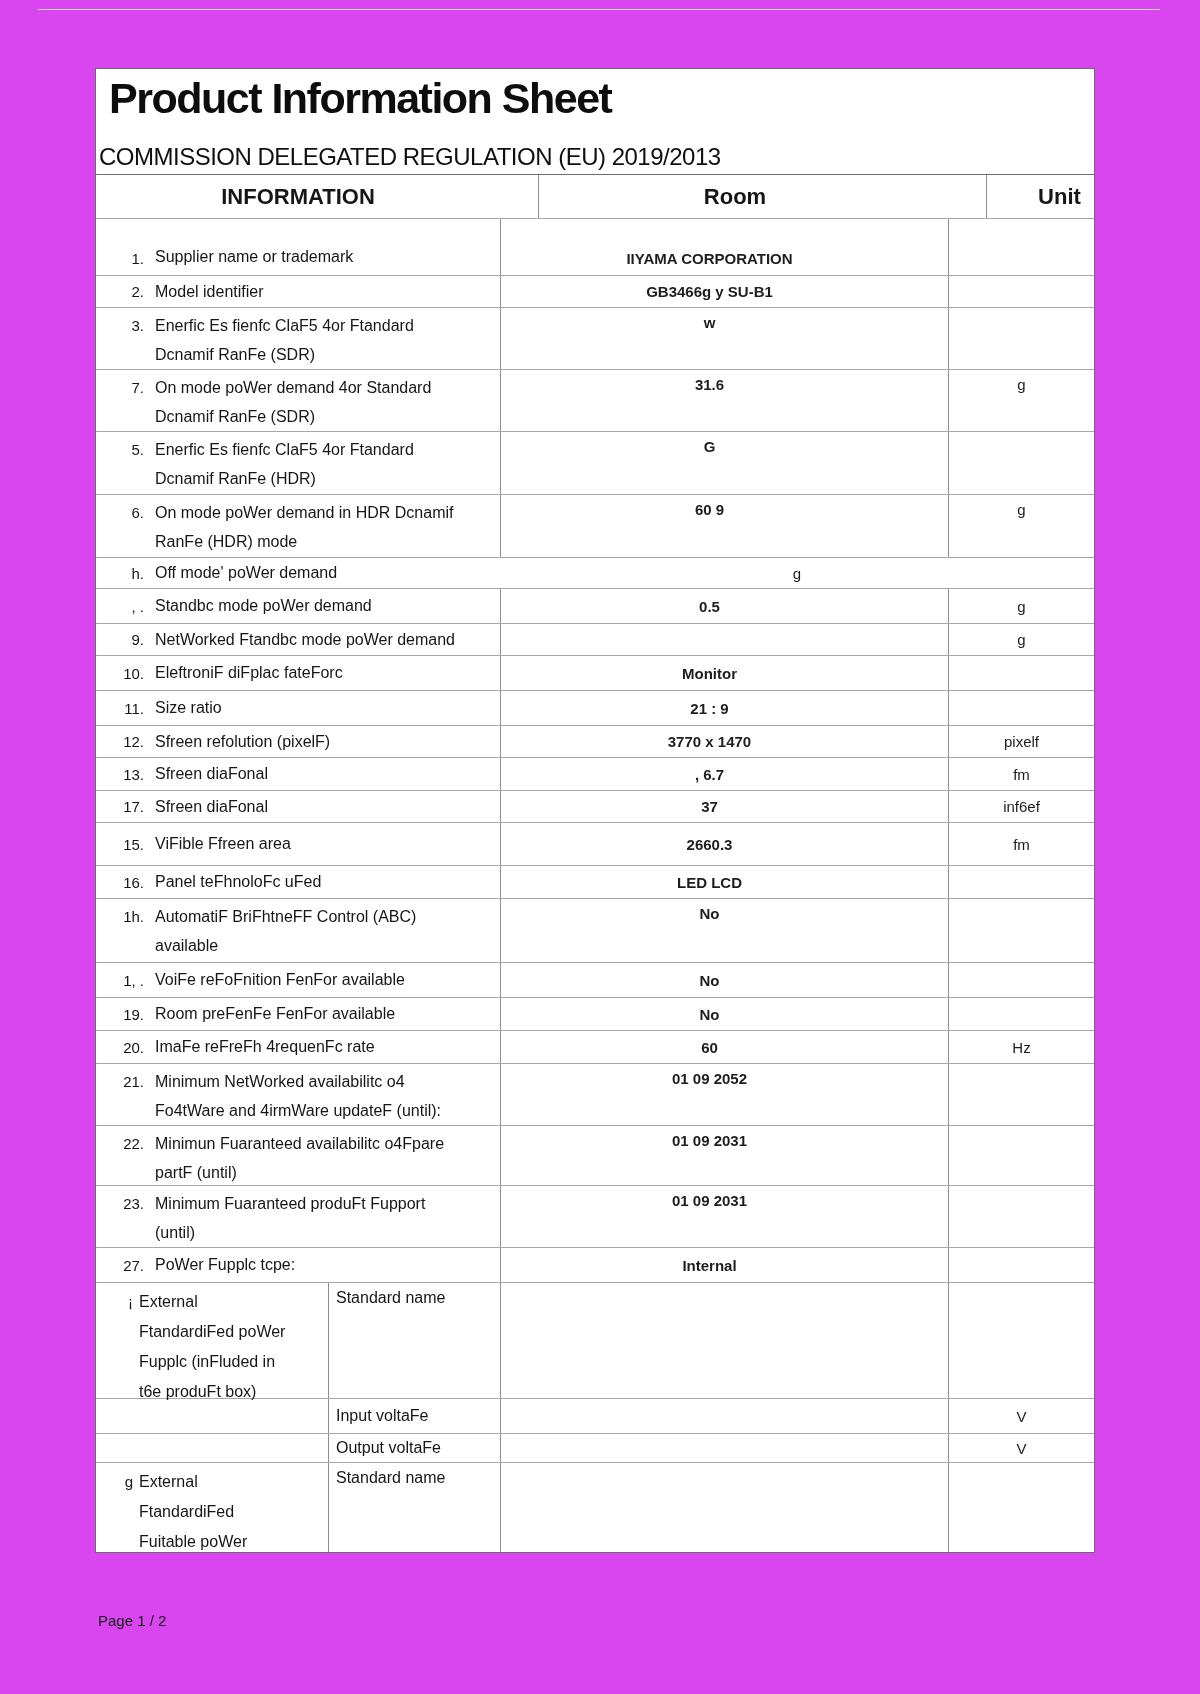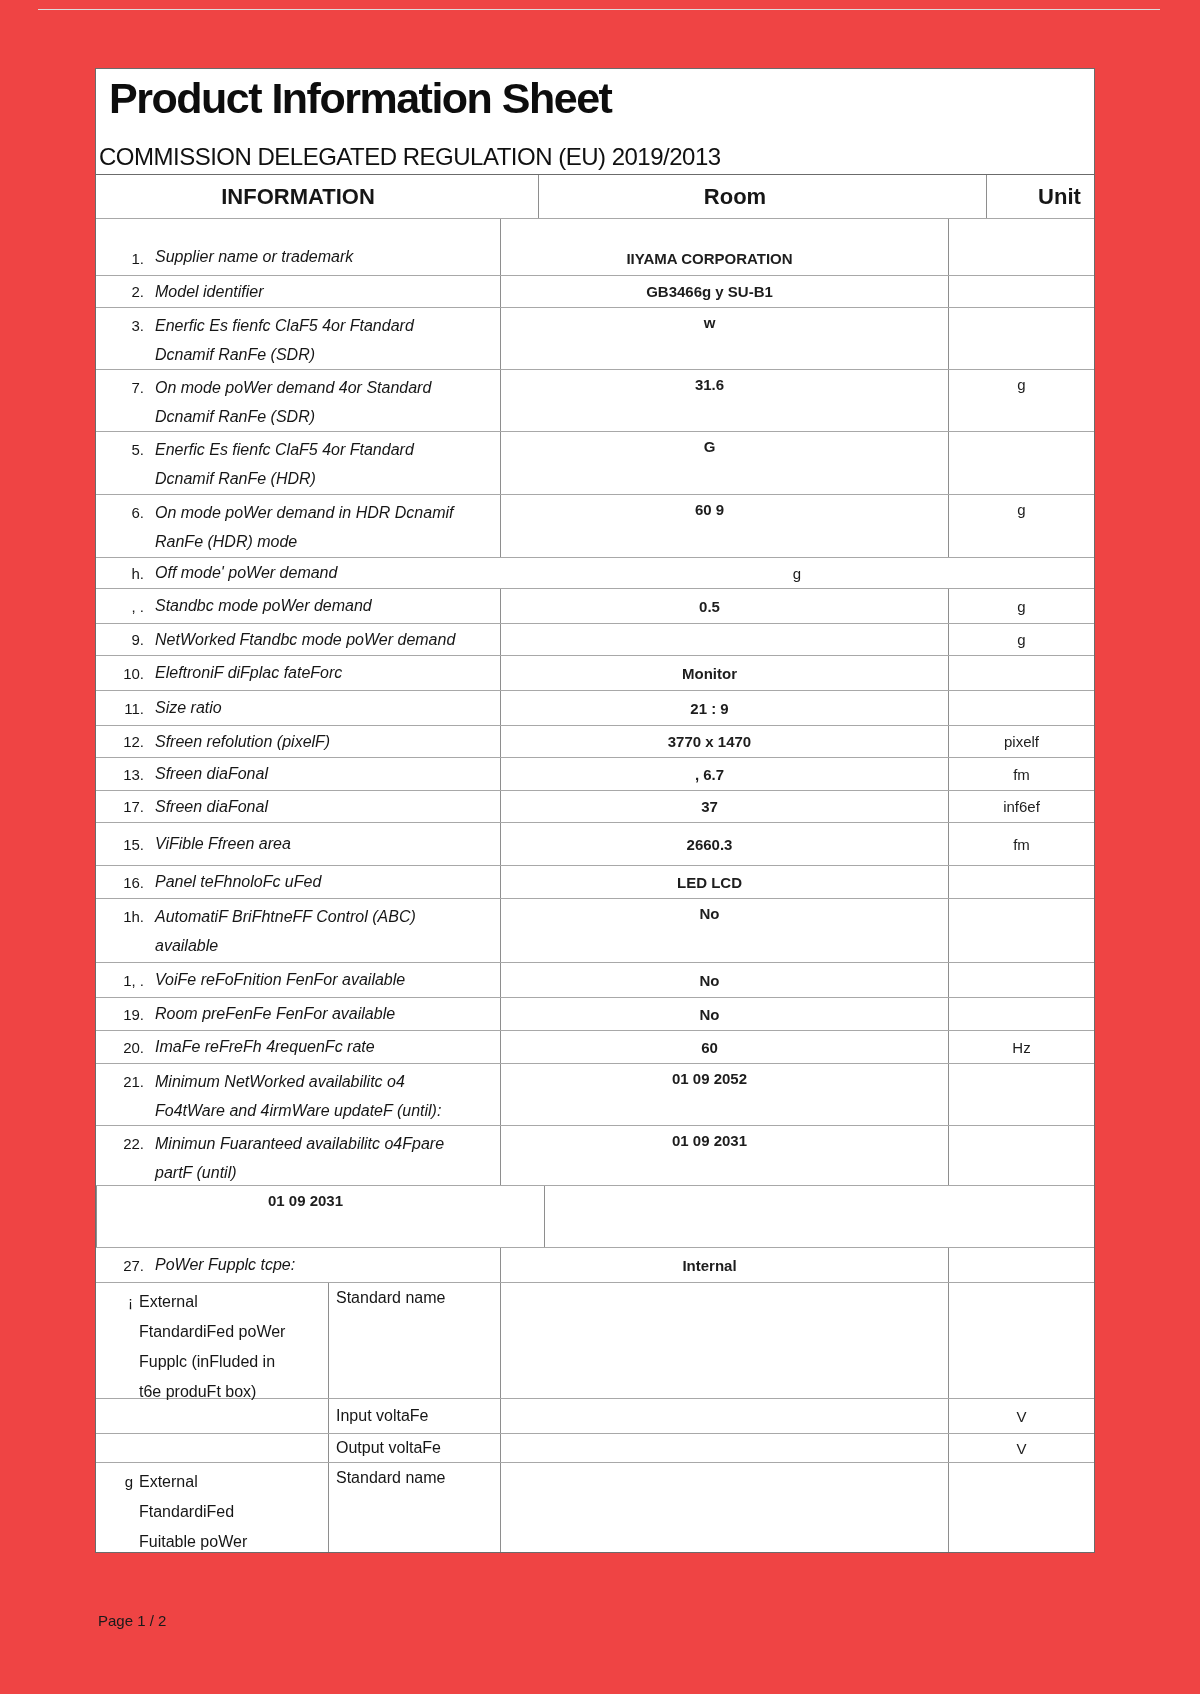--- a/index.html
+++ b/index.html
@@ -1,17 +1,17 @@
 <!DOCTYPE html>
 <html><head>
 <meta charset="utf-8">
 <style>
   html,body{margin:0;padding:0;}
   .page{
-    position:relative;width:1200px;height:1694px;background:#ef4444;
+    position:relative;width:1200px;height:1694px;background:#d946ef;
     font-family:"Liberation Sans", sans-serif;color:#161616;overflow:hidden;
     filter:blur(0.3px);
   }
   .edge-line{position:absolute;top:9px;left:38px;width:1122px;height:1px;background:#dcdcdc;}
   .sheet{position:absolute;left:95px;top:68px;width:1000px;box-sizing:border-box;}
 
   .title-box{box-sizing:border-box;border:1.4px solid #6b6b6b;height:107px;padding:6px 0 0 13px;position:relative;background:#fff;}
   .doc-title{font-size:43px;font-weight:bold;letter-spacing:-1.5px;color:#0d0d0d;line-height:46px;}
   .doc-subtitle{position:absolute;left:3px;bottom:3px;font-size:24px;letter-spacing:-0.5px;color:#101010;white-space:nowrap;}
 
@@ -21,21 +21,21 @@
   .h-info{width:404px;}
   .h-val{width:449px;border-left:1px solid #8e8e8e;border-right:1px solid #8e8e8e;padding-right:55px;}
   .h-unit{flex:1;}
 
   .row{display:flex;box-sizing:border-box;border-top:1px solid #a8a8a8;}
   .row > div{box-sizing:border-box;display:flex;align-items:center;}
   .c-info{width:404px;padding-left:15px;}
   .c-val{width:449px;border-left:1px solid #8e8e8e;border-right:1px solid #8e8e8e;justify-content:center;padding-right:30px;}
   .c-unit{flex:1;justify-content:center;}
   .num{width:33px;text-align:right;margin-right:11px;font-size:15px;flex-shrink:0;}
-  .lbl{font-size:16px;font-style:italic;}
+  .lbl{font-size:16px;}
   .lbl-line{line-height:20px;}
   .val{font-size:15px;font-weight:bold;color:#1d1d1d;}
   .unit{font-size:15px;color:#1d1d1d;}
 
   .row.multi > div{align-items:flex-start;padding-top:3px;}
   .row.multi .c-val,.row.multi .c-unit{padding-top:6px;}
   .row.multi .lbl-line{line-height:29px;}
   .row.multi .num{line-height:29px;}
   .row.first-row > div{align-items:flex-end;padding-bottom:8px;}
 
@@ -381,20 +381,27 @@
               </div>
             </div>
             <div class="c-val">
               <div class="val">01 09 2031</div>
             </div>
             <div class="c-unit">
               <div class="unit"></div>
             </div>
           </div>
           <div class="row multi" style="height: 62px;">
+            <div class="c-info">
+              <div class="num">23.</div>
+              <div class="lbl">
+                <div class="lbl-line">Minimum Fuaranteed produFt Fupport</div>
+                <div class="lbl-line">(until)</div>
+              </div>
+            </div>
             <div class="c-val">
               <div class="val">01 09 2031</div>
             </div>
             <div class="c-unit">
               <div class="unit"></div>
             </div>
           </div>
           <div class="row" style="height: 35px;">
             <div class="c-info">
               <div class="num">27.</div>

